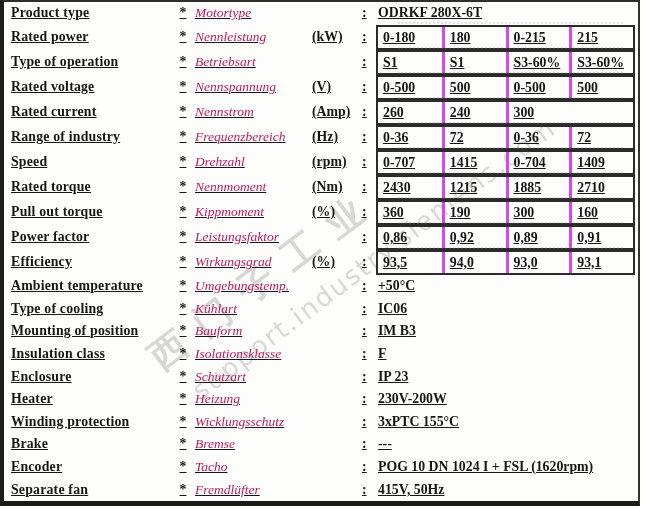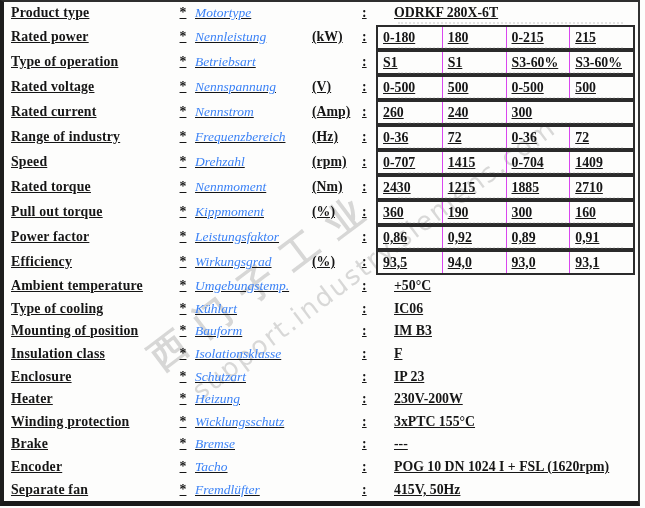--- a/index.html
+++ b/index.html
@@ -46,41 +46,41 @@
   }
   .row{
     flex:1;display:flex;align-items:center;
     font-size:13.8px;font-weight:bold;text-decoration:underline;
   }
   .c-en{width:160px;padding-left:7px;letter-spacing:.2px;white-space:nowrap;}
   .c-star{width:24px;text-align:center;}
   .c-de{
     width:117px;font-style:italic;font-weight:normal;
     font-size:13.5px;white-space:nowrap;
-    color:#3b82f6;
+    color:#be185d;
   }
   .c-unit{width:50px;white-space:nowrap;}
   .c-colon{width:13px;text-align:left;}
   .c-val{flex:1;display:flex;align-items:center;min-width:0;}
-  .plain{padding-left:3px;white-space:nowrap;margin-left:16px;}
+  .plain{padding-left:3px;white-space:nowrap;}
   .cells{
     display:grid;grid-template-columns:1fr 1fr 1fr 1fr;
     width:calc(100% - 8px);margin-left:1px;
     border:2px solid #2b2b2b;
     height:21px;align-items:center;
     position:relative;
     background:transparent;
   }
   
   .cells::before{
     content:"";position:absolute;left:8%;right:4%;top:-5px;
     border-top:2px dotted rgba(130,130,130,0.22);
   }
   .cell{
-    padding-left:5px;border-left:1px solid #d946ef;
+    padding-left:5px;border-left:3px solid #d946ef;
     white-space:nowrap;line-height:19px;height:100%;
     display:flex;align-items:center;
   }
   .cell:first-child{border-left:none;}
 </style>
 </head>
 <body>
 
 <div class="page">
   <div class="watermark">

